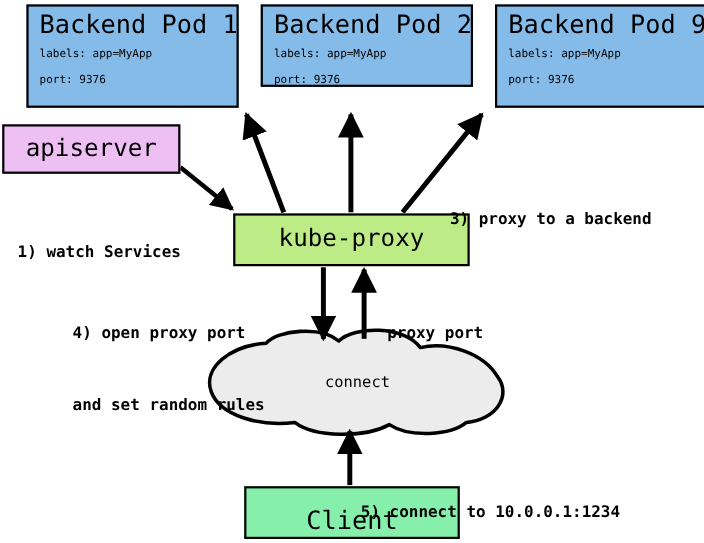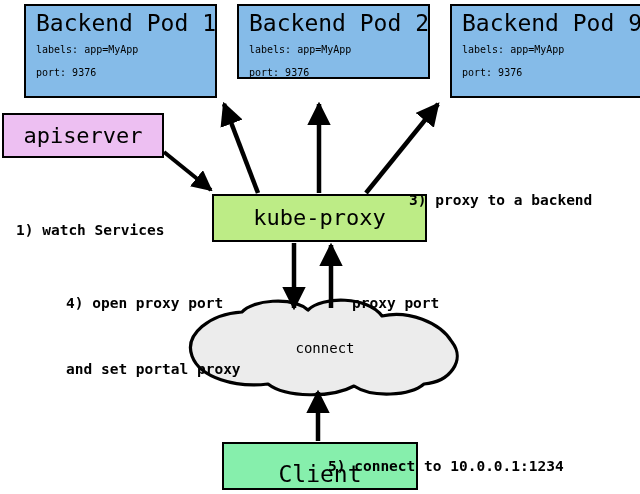--- a/index.html
+++ b/index.html
@@ -171,21 +171,21 @@
   <div class="node client" style="left:222px; top:442px; width:196px; height:48px;">
     <div class="node-label">Client</div>
   </div>
 
   <div class="step" style="left:16px; top:175px;text-align:right;">
     <div>1) watch Services</div>
   </div>
 
   <div class="step" style="left:66px; top:248px;">
     <div>4) open proxy port</div>
-    <div>and set portal proxy</div>
+    <div>and set random rules</div>
   </div>
 
   <div class="step" style="left:328px; top:411px;">
     <div>5) connect to 10.0.0.1:1234</div>
   </div>
 
   <div class="step" style="left:352px; top:248px;">
     <div>proxy port</div>
   </div>
 

